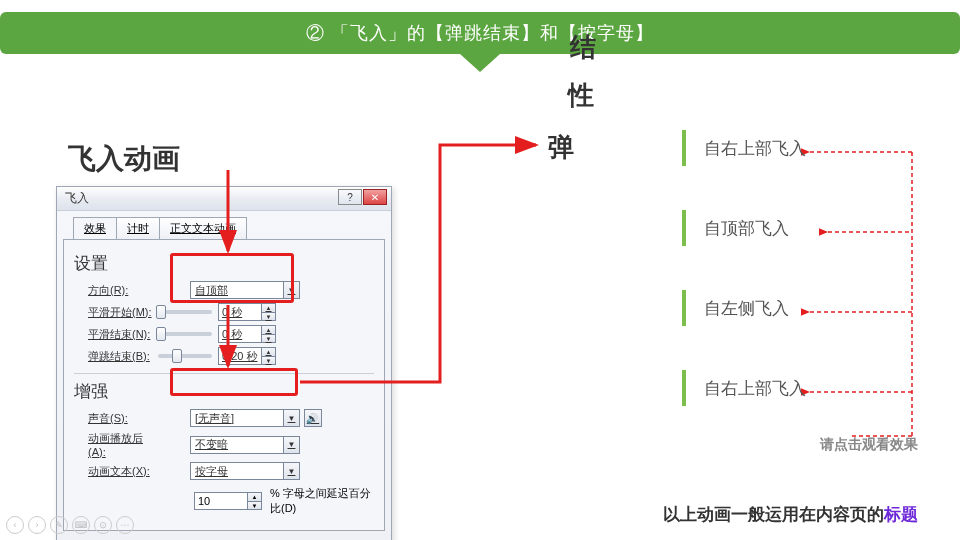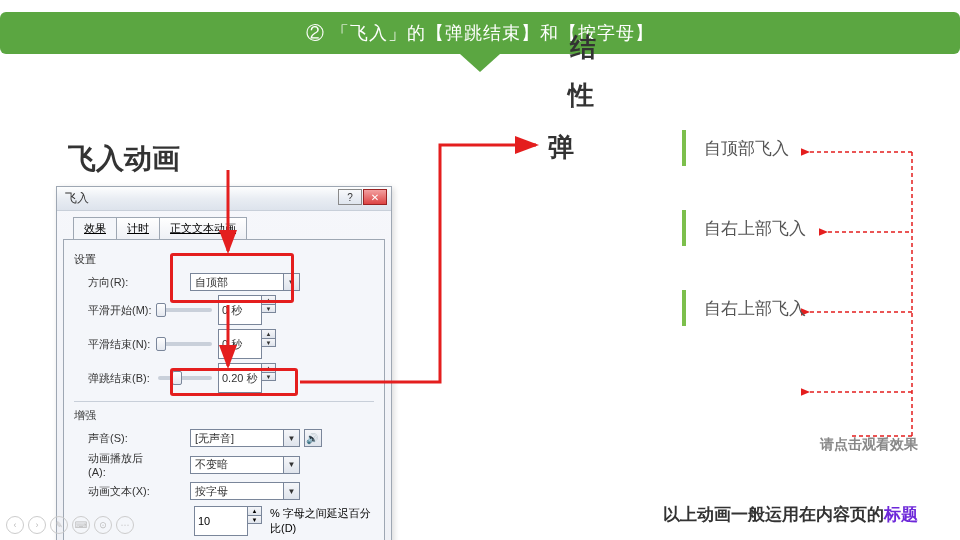--- a/index.html
+++ b/index.html
@@ -19,32 +19,32 @@
 .winbtns { position: absolute; right: 4px; top: 2px; display: flex; gap: 1px; }
 .winbtn { width: 24px; height: 16px; border: 1px solid #8a8a8a; font-size: 10px; display: flex; align-items: center; justify-content: center; }
 .winbtn.help { background: linear-gradient(#f8f9fb,#dfe5ee); }
 .winbtn.close { background: linear-gradient(#f2a0a0,#d44); color: #fff; border-color: #922; }
 
 .tabs { display: flex; margin: 6px 6px 0 16px; text-decoration: underline; }
 .tab { font-size: 11px; padding: 3px 10px; border: 1px solid #9ea7b3; background: linear-gradient(#fff,#eef0f5); position: relative; border-bottom: none; margin-right: -1px; }
 .tab.active { background: #f4f6fa; z-index: 2; }
 .tab-body { margin: 0 6px 6px 6px; border: 1px solid #9ea7b3; padding: 8px 10px 14px 10px; background: #f4f6fa; }
 
-.group-label { font-size: 11px; color: #333; margin: 4px 0 6px 0; }
-.row { display: flex; align-items: center; margin: 4px 0; font-size: 11px; color: #333; }
+.group-label { font-size: 17px; color: #333; margin: 4px 0 6px 0; }
+.row { display: flex; align-items: center; margin: 4px 0; font-size: 11px; color: #333; text-decoration: underline; }
 .row .lbl { width: 84px; padding-left: 14px; }
 .combo { display: flex; align-items: center; padding-left: 32px; }
 .combo-box { width: 94px; height: 18px; border: 1px solid #7a869a; background: #fff; font-size: 11px; padding-left: 4px; display: flex; align-items: center; }
 .combo-btn { width: 16px; height: 18px; border: 1px solid #7a869a; border-left: none; background: linear-gradient(#f5f6f9,#dfe4ec); display: flex; align-items: center; justify-content: center; font-size: 8px; }
 
 .slider-wrap { display: flex; align-items: center; gap: 6px; }
 .slider-track { width: 54px; height: 4px; background: #c9d0da; border-radius: 2px; position: relative; }
 .slider-thumb { position: absolute; top: -5px; width: 10px; height: 14px; background: linear-gradient(#fefefe,#e4e8ef); border: 1px solid #7a869a; border-radius: 2px; }
 .num-box { display: flex; }
-.num-input { width: 44px; height: 30px; border: 1px solid #7a869a; background: #fff; font-size: 11px; padding-left: 3px; display: flex; align-items: center; }
+.num-input { width: 44px; height: 18px; border: 1px solid #7a869a; background: #fff; font-size: 11px; padding-left: 3px; display: flex; align-items: center; }
 .spinner { width: 14px; display: flex; flex-direction: column; }
 .spinner div { height: 9px; border: 1px solid #7a869a; border-left: none; background: linear-gradient(#f5f6f9,#dfe4ec); font-size: 6px; display: flex; align-items: center; justify-content: center; line-height: 1; }
 .spinner div:first-child { border-bottom: none; }
 
 .sep { border-top: 1px solid #c8cfd9; margin: 8px 0 6px 0; }
 .sound-btn { width: 18px; height: 18px; border: 1px solid #7a869a; background: linear-gradient(#f5f6f9,#dfe4ec); margin-left: 4px; display: flex; align-items: center; justify-content: center; font-size: 10px; }
 
 .percent-row { display: flex; align-items: center; margin: 6px 0 0 98px; font-size: 11px; gap: 8px; padding-left: 22px; }
 
 .dlg-buttons { display: flex; justify-content: flex-end; gap: 8px; padding: 10px 12px; }
@@ -229,25 +229,29 @@
   <line x1="810" y1="312" x2="912" y2="312" stroke="#e41e1e" stroke-width="1.5" stroke-dasharray="4 3" marker-start="url(#ahs)"></line>
   <line x1="810" y1="392" x2="912" y2="392" stroke="#e41e1e" stroke-width="1.5" stroke-dasharray="4 3" marker-start="url(#ahs)"></line>
 
   <line x1="912" y1="152" x2="912" y2="436" stroke="#e41e1e" stroke-width="1.5" stroke-dasharray="4 3"></line>
   <line x1="912" y1="436" x2="850" y2="436" stroke="#e41e1e" stroke-width="1.5" stroke-dasharray="4 3"></line>
 </svg>
 
 <div class="effect-list">
   <div class="effect-item">
     <div class="greenbar"></div>
+    <span class="effect-label">自右上部飞入</span>
+  </div>
+  <div class="effect-item">
+    <div class="greenbar"></div>
     <span class="effect-label">自顶部飞入</span>
   </div>
   <div class="effect-item">
     <div class="greenbar"></div>
-    <span class="effect-label">自右上部飞入</span>
+    <span class="effect-label">自左侧飞入</span>
   </div>
   <div class="effect-item">
     <div class="greenbar"></div>
     <span class="effect-label">自右上部飞入</span>
   </div>
 </div>
 
 <div class="note-right">请点击观看效果</div>
 
 <div class="caption">

